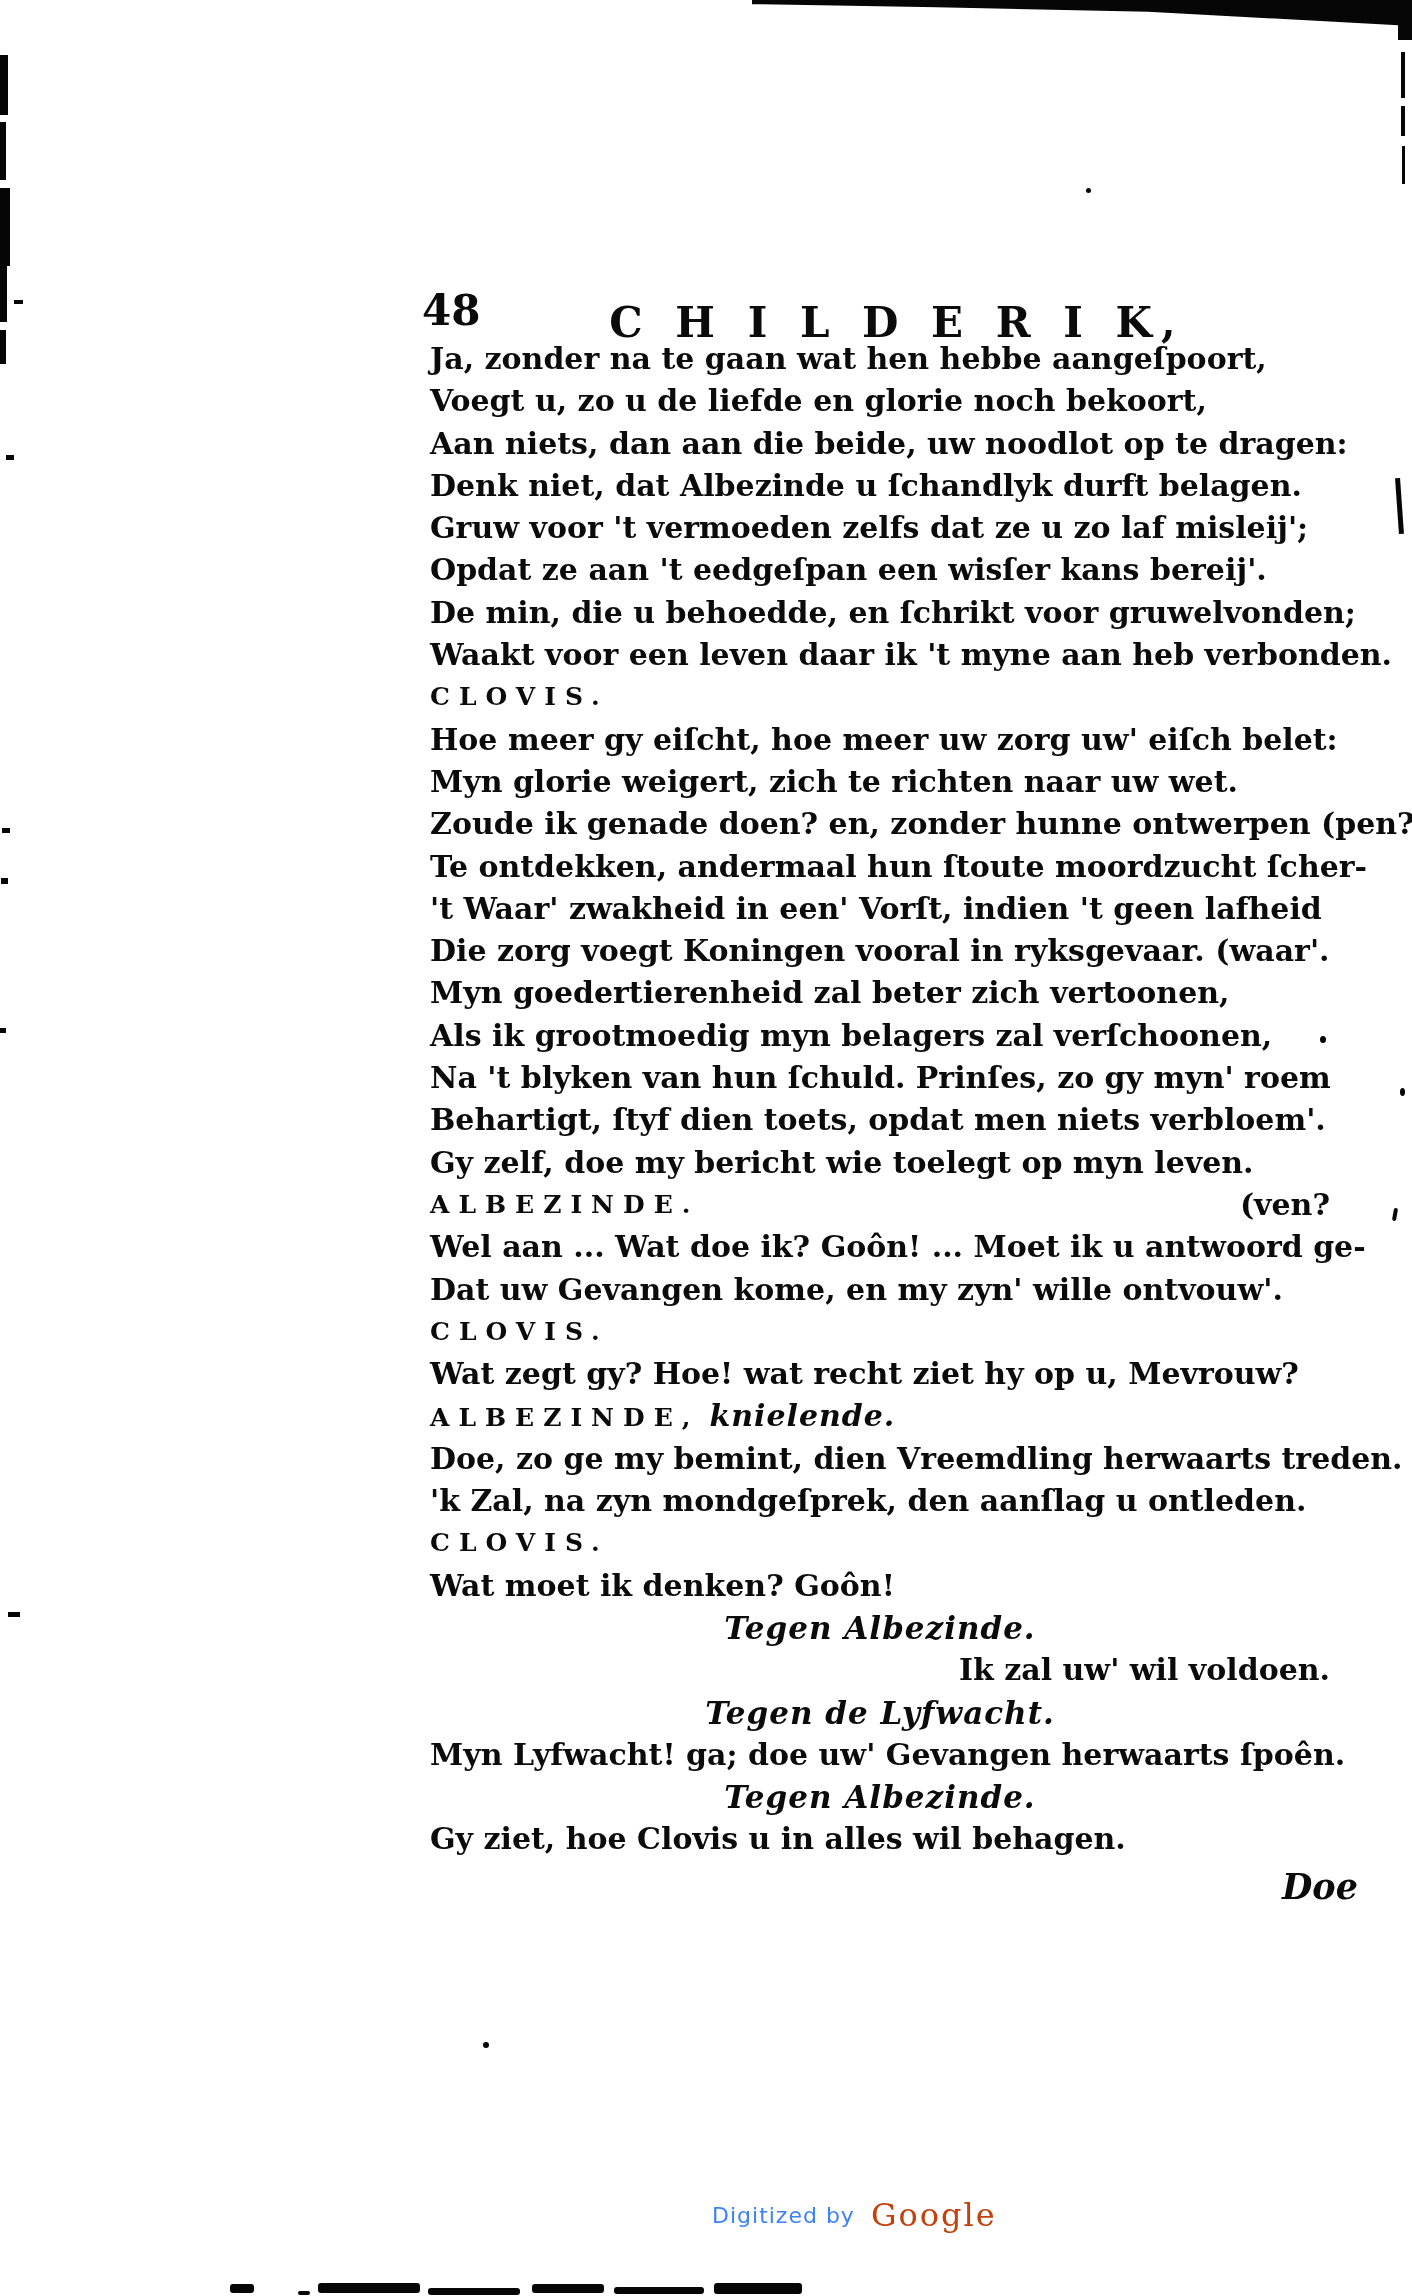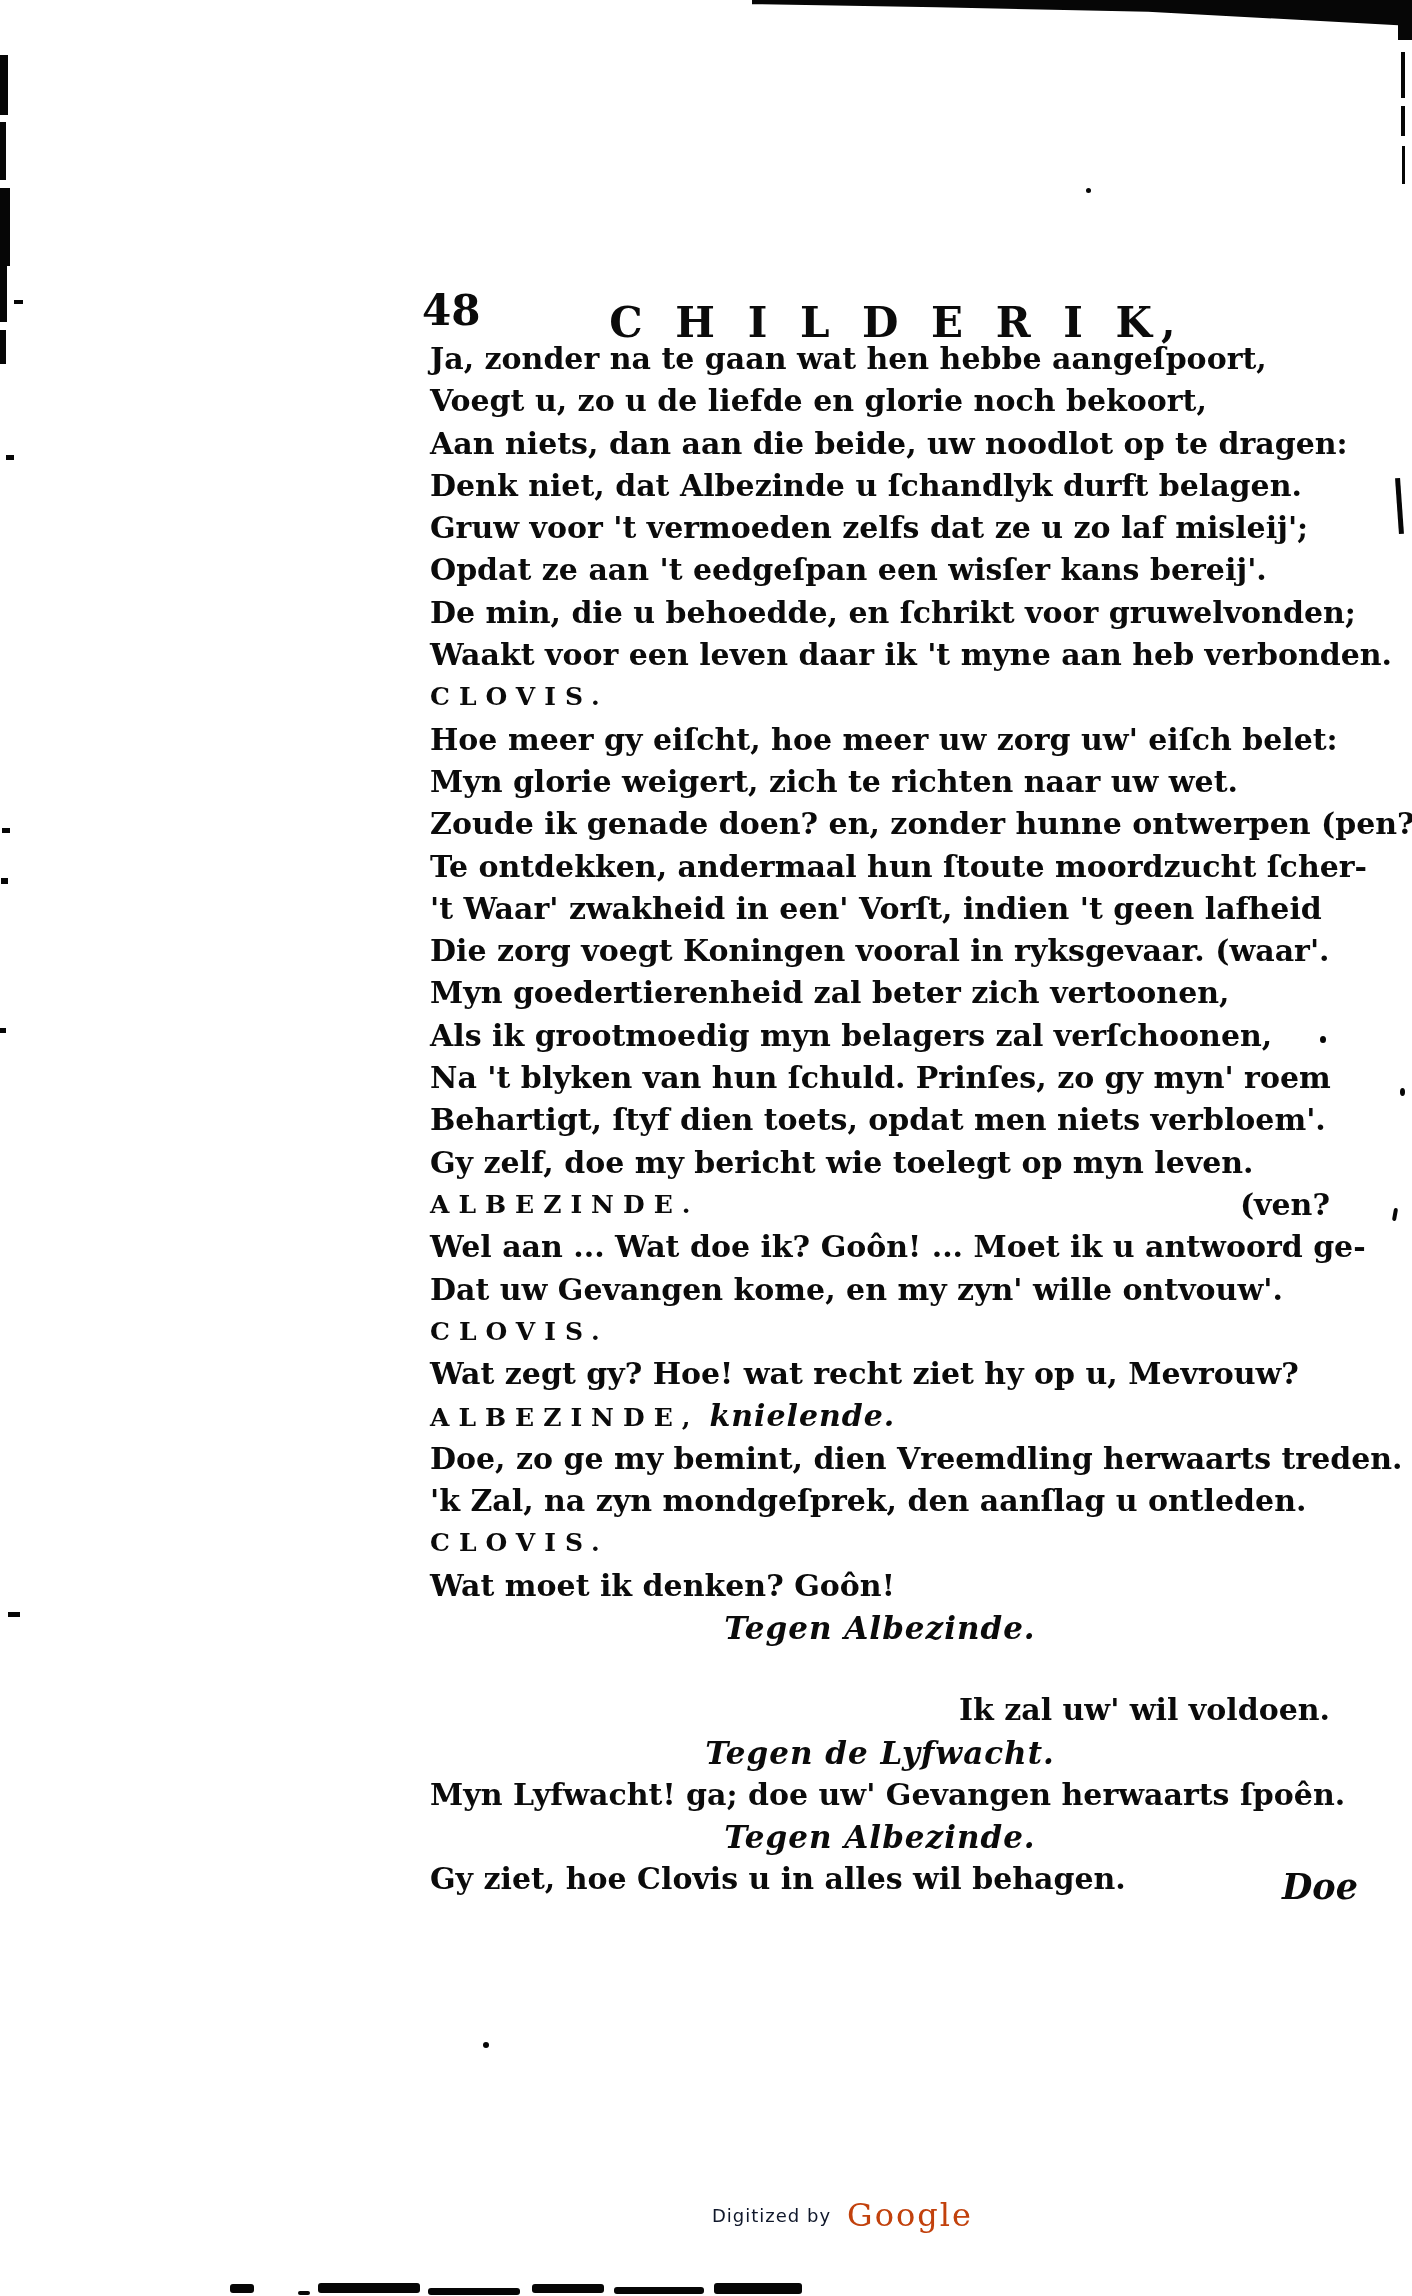--- a/index.html
+++ b/index.html
@@ -17,21 +17,21 @@
   .page-title {
     position:absolute; left:556px; top:282px; width:650px; margin:16px;
     text-align:center; font-size:42px; font-weight:bold;
     letter-spacing:9px; white-space:nowrap;
   }
 
   
   .text-block { position:absolute; left:430px; top:338px; width:900px; }
   .line { height:42.3px; line-height:42.3px; white-space:nowrap; }
   .verse, .verse_right { font-size:30px; font-weight:bold; }
-  .verse_right { text-align:right;margin-top:40px; }
+  .verse_right { text-align:right; }
   .speaker, .speaker_inline { text-align:left; position:relative; }
   .speaker-name { font-size:25px; font-weight:bold; letter-spacing:9px; }
   .speaker-name::first-letter { font-size:34px; }
   .right-note {
     position:absolute; right:0; top:0; font-size:30px;
     font-weight:bold; letter-spacing:normal;
   }
   .inline-direction {
     font-style:italic; font-size:30px; font-weight:bold;
     letter-spacing:1px; margin-left:10px;
@@ -43,22 +43,22 @@
 
   
   .catchword {
     position:absolute; left:1282px; top:1866px;
     font-size:35px; font-weight:bold; font-style:italic;
   }
 
   
   .watermark { position:absolute; left:712px; top:2196px; display:flex; align-items:center; }
   .wm-text {
-    font-family:"DejaVu Sans", sans-serif; font-size:18px;
-    color:#0f172a; margin-right:16px; letter-spacing:1px;
+    font-family:"DejaVu Sans", sans-serif; font-size:22px;
+    color:#3b82f6; margin-right:16px; letter-spacing:1px;
   }
   .wm-logo { font-size:32px; color:#c2410c; letter-spacing:2px; }
 
   
   .art { position:absolute; background:#060606; }
 </style>
 </head>
 <body>
 
 <div class="page">

